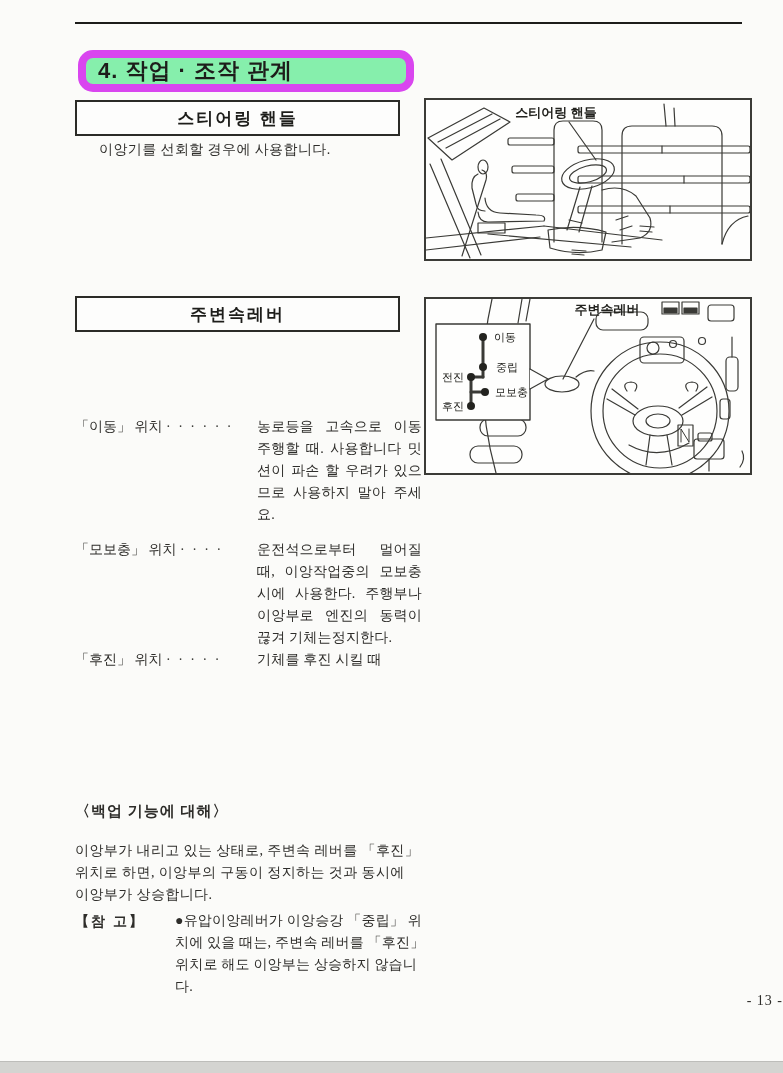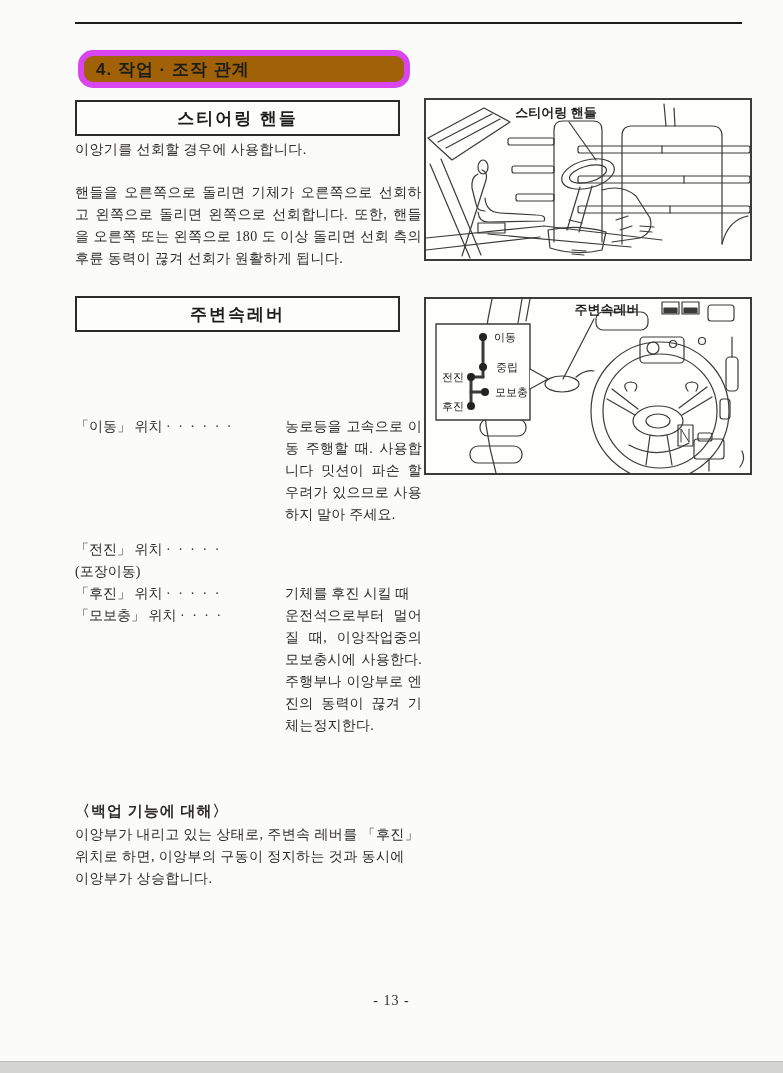--- a/index.html
+++ b/index.html
@@ -1,61 +1,60 @@
 <!DOCTYPE html>
 <html><head>
 <meta charset="utf-8">
 <style>
   html,body{margin:0;padding:0;background:#e8e8e6;}
   .page{position:relative;width:783px;height:1073px;background:#fbfbf9;overflow:hidden;
         font-family:"Liberation Serif",serif;color:#2e2d2a;}
   .top-rule{position:absolute;left:75px;top:22px;width:667px;height:0;border-top:2px solid #1c1c1a;}
   .pill{position:absolute;left:78px;top:50px;width:308px;height:26px;
-        background:#a16207;border:6px solid #d946ef;border-radius:15px;
+        background:#86efac;border:8px solid #d946ef;border-radius:15px;
         display:flex;align-items:center;padding-left:12px;
-        font-family:"Liberation Sans",sans-serif;font-weight:bold;font-size:17px;color:#1d1d1a;letter-spacing:1px;}
+        font-family:"Liberation Sans",sans-serif;font-weight:bold;font-size:22px;color:#1d1d1a;letter-spacing:1px;}
   .heading-box{position:absolute;left:75px;width:321px;background:#fdfdfc;border:2px solid #2b2b27;
         text-align:center;font-family:"Liberation Sans",sans-serif;font-weight:bold;font-size:17px;
         padding:5px 0 4px 0;letter-spacing:2px;color:#1d1d1a;}
   .body-text{position:absolute;left:75px;width:347px;font-size:14px;line-height:22px;
         letter-spacing:0.4px;text-align:justify;}
   .def-list{position:absolute;left:75px;top:416px;width:347px;font-size:14px;line-height:22px;}
-  .def-row{display:flex;align-items:flex-start;gap:28px;}
+  .def-row{display:flex;align-items:flex-start;}
   .def-row.gap{margin-bottom:13px;}
   .term-col{flex:0 0 182px;}
   .dots{letter-spacing:2px;color:#3a3a36;}
   .desc-col{flex:1;text-align:justify;letter-spacing:0.2px;}
   .backup{position:absolute;left:75px;top:800px;width:347px;font-size:14px;line-height:22px;letter-spacing:0.4px;}
-  .backup-heading{font-size:15px;font-weight:bold;letter-spacing:1px;margin-bottom:2px;}
+  .backup-heading{font-size:15px;font-weight:bold;letter-spacing:1px;margin-bottom:18px;}
   .note{position:absolute;left:75px;top:910px;width:350px;display:flex;font-size:14px;line-height:22px;}
   .note-label{flex:0 0 100px;font-family:"Liberation Sans",sans-serif;font-weight:bold;letter-spacing:2px;}
   .note-body{flex:1;letter-spacing:0.2px;}
-  .page-num{position:absolute;left:0;top:993px;width:783px;text-align:center;font-size:14px;letter-spacing:1px;}
+  .page-num{position:absolute;left:0;top:993px;width:783px;text-align:right;font-size:14px;letter-spacing:1px;}
   .figure{position:absolute;left:424px;width:328px;background:#fefefd;border:2px solid #3b3b37;box-sizing:border-box;}
   .fig1{top:98px;height:163px;}
   .fig2{top:297px;height:178px;}
   .figure svg{display:block;}
   .scan-strip{position:absolute;left:0;bottom:0;width:783px;height:11px;background:#d4d4d1;
         border-top:1px solid #bdbdba;}
   svg text{font-family:"Liberation Sans",sans-serif;fill:#23231f;}
 </style>
 </head>
 <body>
 
 <div class="page">
 
   <div class="top-rule"></div>
 
   <div class="pill">4. 작업 · 조작 관계</div>
 
   <div class="heading-box" style="top:100px;">스티어링 핸들</div>
 
-  <div class="body-text" style="top:139px;">이앙기를 선회할 경우에 사용합니다.</div>
-
-  <div class="body-text" style="top:182px;">핸들을 오른쪽으로 돌리면 기체가 오른쪽으로 선회하고 왼쪽으로 돌리면 왼쪽으로 선회합니다. 또한, 핸들을 오른쪽 또는 왼쪽으로 180 도 이상 돌리면 선회 측의 후륜 동력이 끊겨 선회가 원활하게 됩니다.</div>
+  <div class="body-text" style="top:139px;margin-left:24px;">이앙기를 선회할 경우에 사용합니다.</div>
+
 
   <div class="figure fig1">
     <svg width="324" height="159" viewBox="0 0 324 159">
       <g stroke="#3a3a36" stroke-width="1.2" fill="none" stroke-linecap="round" stroke-linejoin="round">
 
         <polygon points="2,38 58,8 84,22 26,60"></polygon>
         <line x1="12" y1="42" x2="66" y2="14"></line>
         <line x1="20" y1="48" x2="74" y2="19"></line>
         <line x1="4" y1="64" x2="44" y2="158"></line>
         <line x1="15" y1="59" x2="55" y2="155"></line>
@@ -203,48 +202,47 @@
     <div class="def-row gap">
       <div class="term-col">
         <span>「이동」 위치</span>
         <span class="dots">· · · · · ·</span>
       </div>
       <div class="desc-col">농로등을 고속으로 이동 주행할 때. 사용합니다 밋션이 파손 할 우려가 있으므로 사용하지 말아 주세요.</div>
     </div>
 
 
     <div class="def-row">
+    </div>
+
+    <div class="def-row">
       <div class="term-col">
-        <span>「전진」 위치</span>
-        <span class="dots">· · · · ·</span>
-        <div>(포장이동)</div>
+        <span>「모보충」 위치</span>
+        <span class="dots">· · · ·</span>
       </div>
+      <div class="desc-col">운전석으로부터 멀어질 때, 이앙작업중의 모보충시에 사용한다. 주행부나 이앙부로 엔진의 동력이 끊겨 기체는정지한다.</div>
     </div>
 
     <div class="def-row">
       <div class="term-col">
         <span>「후진」 위치</span>
         <span class="dots">· · · · ·</span>
       </div>
       <div class="desc-col">기체를 후진 시킬 때</div>
     </div>
 
-    <div class="def-row">
-      <div class="term-col">
-        <span>「모보충」 위치</span>
-        <span class="dots">· · · ·</span>
-      </div>
-      <div class="desc-col">운전석으로부터 멀어질 때, 이앙작업중의 모보충시에 사용한다. 주행부나 이앙부로 엔진의 동력이 끊겨 기체는정지한다.</div>
-    </div>
-
   </div>
 
   <div class="backup">
     <div class="backup-heading">〈백업 기능에 대해〉</div>
     <div>이앙부가 내리고 있는 상태로, 주변속 레버를 「후진」 위치로 하면, 이앙부의 구동이 정지하는 것과 동시에 이앙부가 상승합니다.</div>
   </div>
 
+  <div class="note">
+    <div class="note-label">【참 고】</div>
+    <div class="note-body">●유압이앙레버가 이앙승강 「중립」 위치에 있을 때는, 주변속 레버를 「후진」 위치로 해도 이앙부는 상승하지 않습니다.</div>
+  </div>
 
   <div class="page-num">- 13 -</div>
 
   <div class="scan-strip"></div>
 
 </div>
 
 </body></html>

